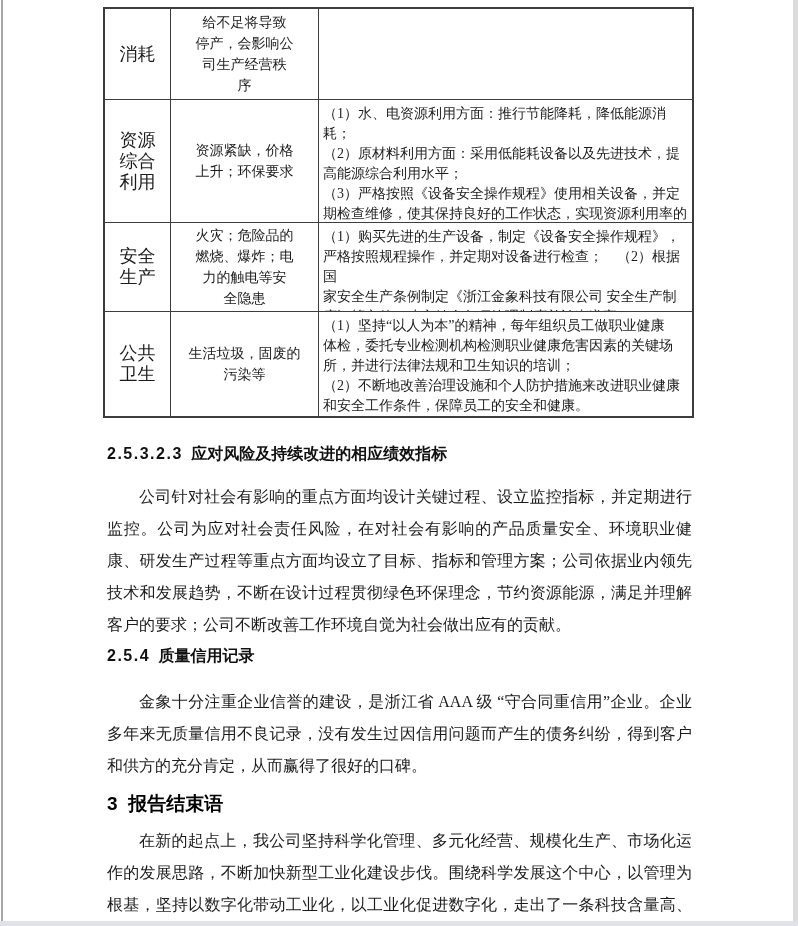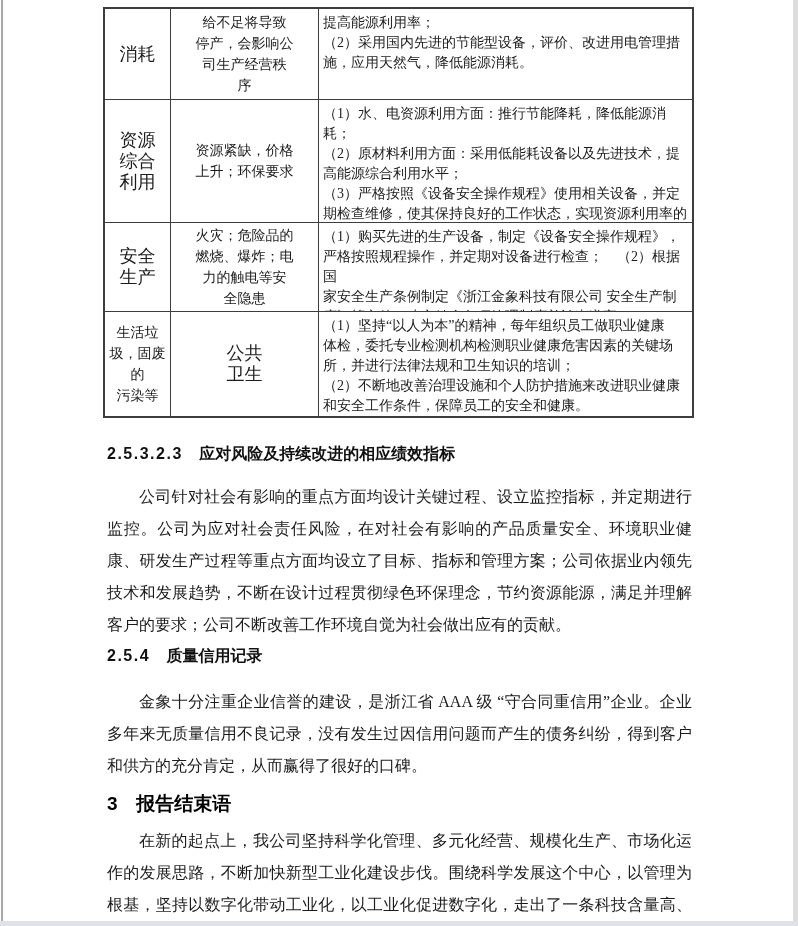--- a/index.html
+++ b/index.html
@@ -47,21 +47,21 @@
   .h-small{
     font-family:"Liberation Sans","DejaVu Sans",sans-serif;
     font-weight:bold;font-size:16px;line-height:22px;
     margin:0;color:#111;
   }
   .h-big{
     font-family:"Liberation Sans","DejaVu Sans",sans-serif;
     font-weight:bold;font-size:19px;line-height:25px;
     margin:6px 0 0 0;color:#000000;
   }
-  .h-num{letter-spacing:1.5px;margin-right:12px;}
+  .h-num{letter-spacing:1.5px;margin-right:4px;}
   .para{
     margin:0;font-size:16px;line-height:32px;
     text-align:justify;text-indent:32px;color:#1c1c1c;
   }
   .para.p1{margin-top:16px;}
   .para.p2{margin-top:19px;}
   .para.p3{margin-top:9px;}
   .h2-sec{margin-top:4px;}
   .h3-sec{margin-top:9px;}
 </style>
@@ -71,23 +71,20 @@
 <div class="page">
 
   <div class="doc-table">
 
     <div class="t-row r1">
       <div class="cell c-cat">消耗</div>
       <div class="cell c-risk">给不足将导致
 停产，会影响公
 司生产经营秩
 序</div>
-      <div class="cell c-measures">提高能源利用率；
-（2）采用国内先进的节能型设备，评价、改进用电管理措
-施，应用天然气，降低能源消耗。</div>
     </div>
 
     <div class="t-row r2">
       <div class="cell c-cat">资源
 综合
 利用</div>
       <div class="cell c-risk">资源紧缺，价格
 上升；环保要求</div>
       <div class="cell c-measures">（1）水、电资源利用方面：推行节能降耗，降低能源消耗；
 （2）原材料利用方面：采用低能耗设备以及先进技术，提
@@ -104,24 +101,24 @@
 燃烧、爆炸；电
 力的触电等安
 全隐患</div>
       <div class="cell c-measures">（1）购买先进的生产设备，制定《设备安全操作规程》，
 严格按照规程操作，并定期对设备进行检查；　（2）根据国
 家安全生产条例制定《浙江金象科技有限公司 安全生产制
 度》等文件，建立健全各项管理制度并认真遵守。</div>
     </div>
 
     <div class="t-row r4">
+      <div class="cell c-cat">公共
+卫生</div>
       <div class="cell c-risk">生活垃圾，固废的
 污染等</div>
-      <div class="cell c-cat">公共
-卫生</div>
       <div class="cell c-measures">（1）坚持“以人为本”的精神，每年组织员工做职业健康
 体检，委托专业检测机构检测职业健康危害因素的关键场
 所，并进行法律法规和卫生知识的培训；
 （2）不断地改善治理设施和个人防护措施来改进职业健康
 和安全工作条件，保障员工的安全和健康。</div>
     </div>
 
   </div>
 
   <div class="content">

